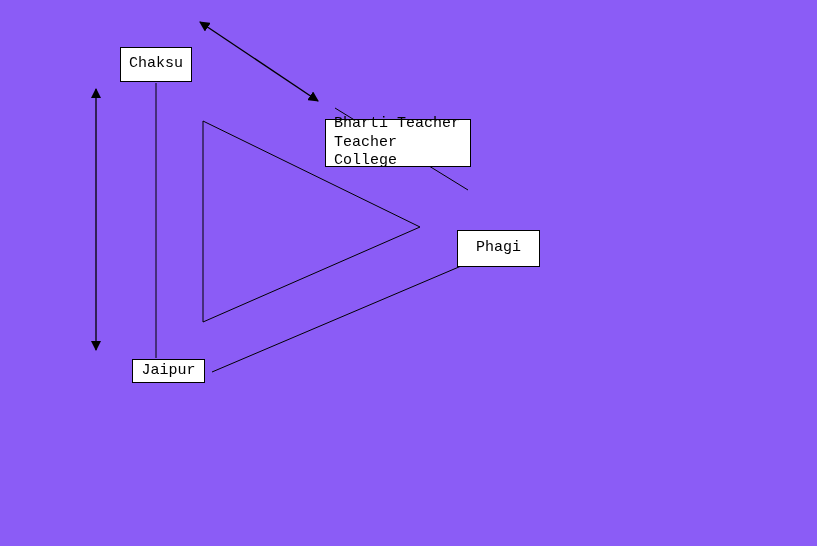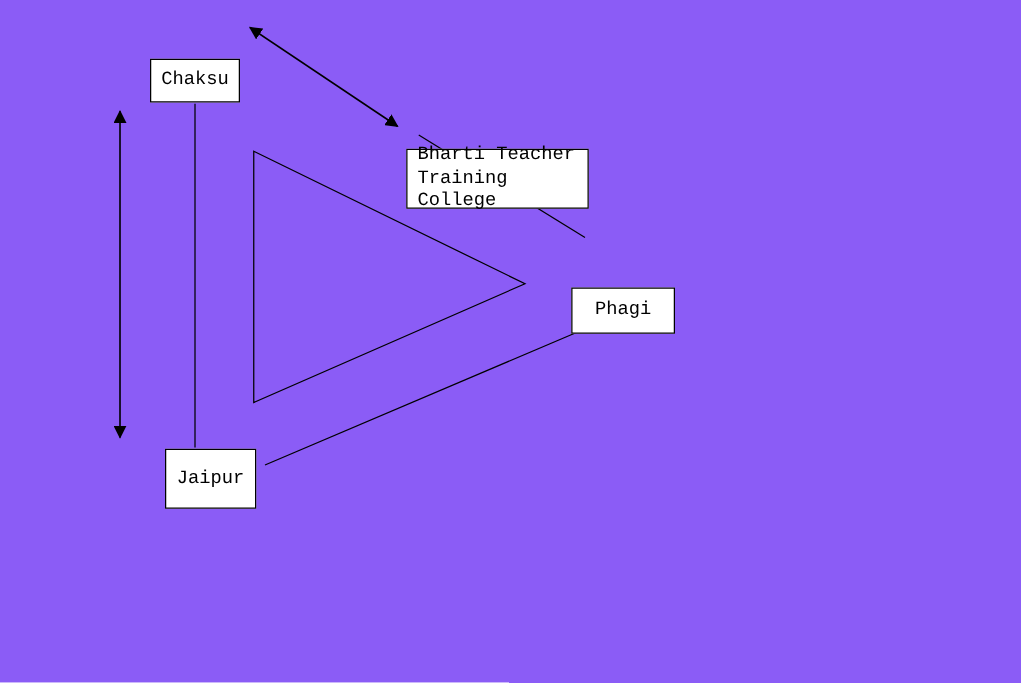--- a/index.html
+++ b/index.html
@@ -40,21 +40,21 @@
     align-items: flex-start;
     justify-content: center;
     padding-left: 8px;
     padding-right: 8px;
   }
   #box-chaksu  { left: 120px; top: 47px;  width: 72px;  height: 35px; }
   #box-20km    { left: 242px; top: 36px;  width: 58px;  height: 34px; }
   #box-college { left: 325px; top: 71px;  width: 146px; height: 48px; margin-top: 48px; }
   #box-40km    { left: 60px;  top: 205px; width: 85px;  height: 33px; }
   #box-phagi   { left: 457px; top: 203px; width: 83px;  height: 37px; margin-top: 27px; }
-  #box-jaipur  { left: 132px; top: 359px; width: 73px;  height: 48px; }
+  #box-jaipur  { left: 132px; top: 359px; width: 73px;  height: 24px; }
 </style>
 </head>
 <body>
 
 <div id="canvas">
 
   <svg id="lines-svg" viewBox="0 0 817 546" xmlns="http://www.w3.org/2000/svg">
     <defs>
       <marker id="arrow" viewBox="0 0 10 10" refX="9" refY="5" markerWidth="8" markerHeight="8" orient="auto-start-reverse">
         <path d="M0,0 L10,5 L0,10 z" fill="#000000"></path>
@@ -74,21 +74,21 @@
     <polygon points="203,121 420,227 203,322" fill="none" stroke="#000000" stroke-width="1"></polygon>
   </svg>
 
   <div class="node-box" id="box-chaksu">
     <span>Chaksu</span>
   </div>
 
 
   <div class="node-box multiline" id="box-college">
     <span>Bharti Teacher</span>
-    <span>Training College</span>
+    <span>Teacher College</span>
   </div>
 
 
   <div class="node-box" id="box-phagi">
     <span>Phagi</span>
   </div>
 
   <div class="node-box" id="box-jaipur">
     <span>Jaipur</span>
   </div>

